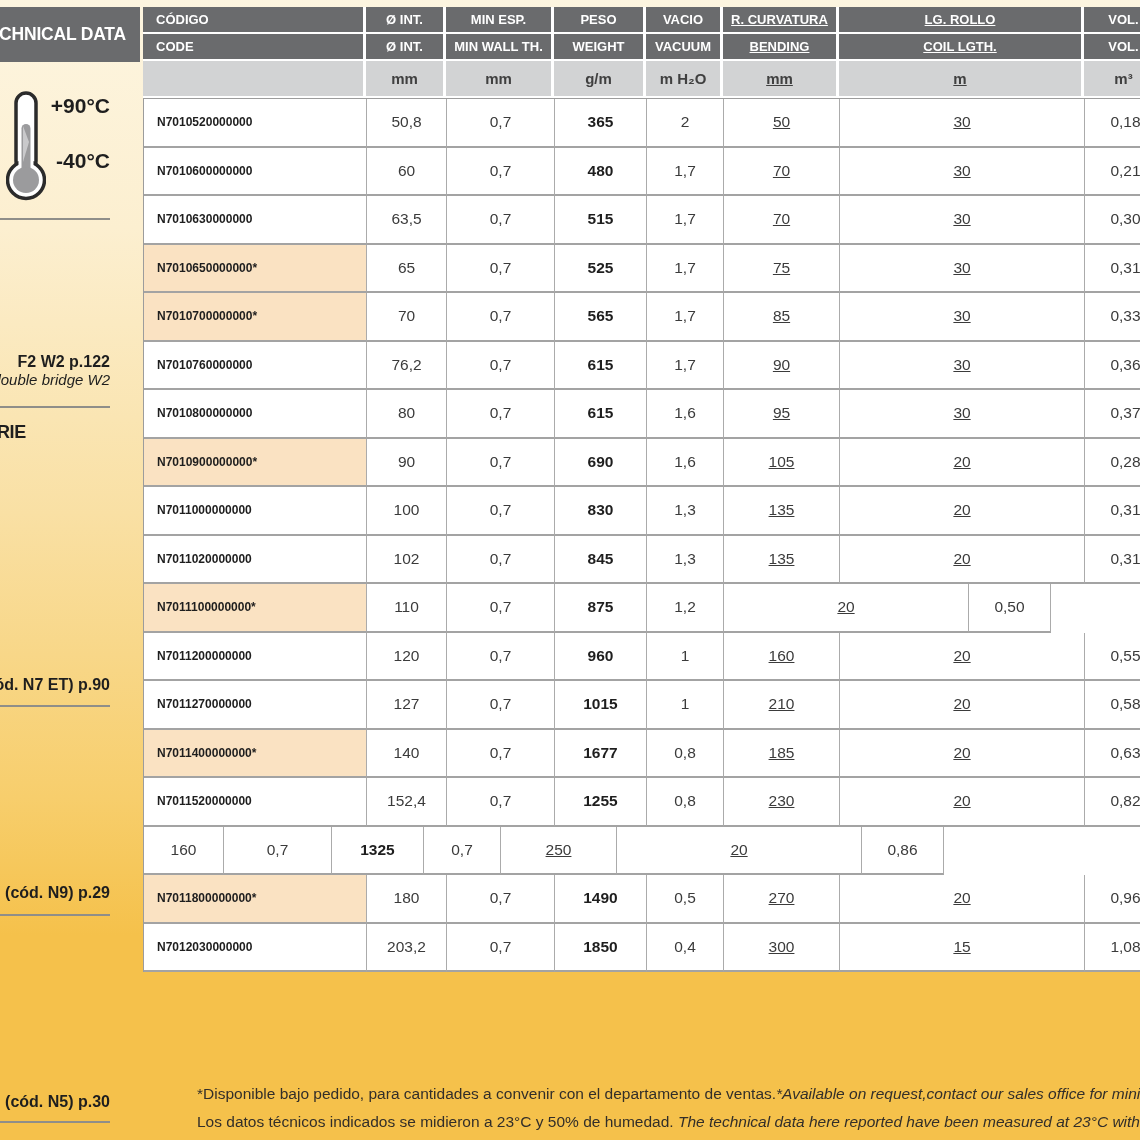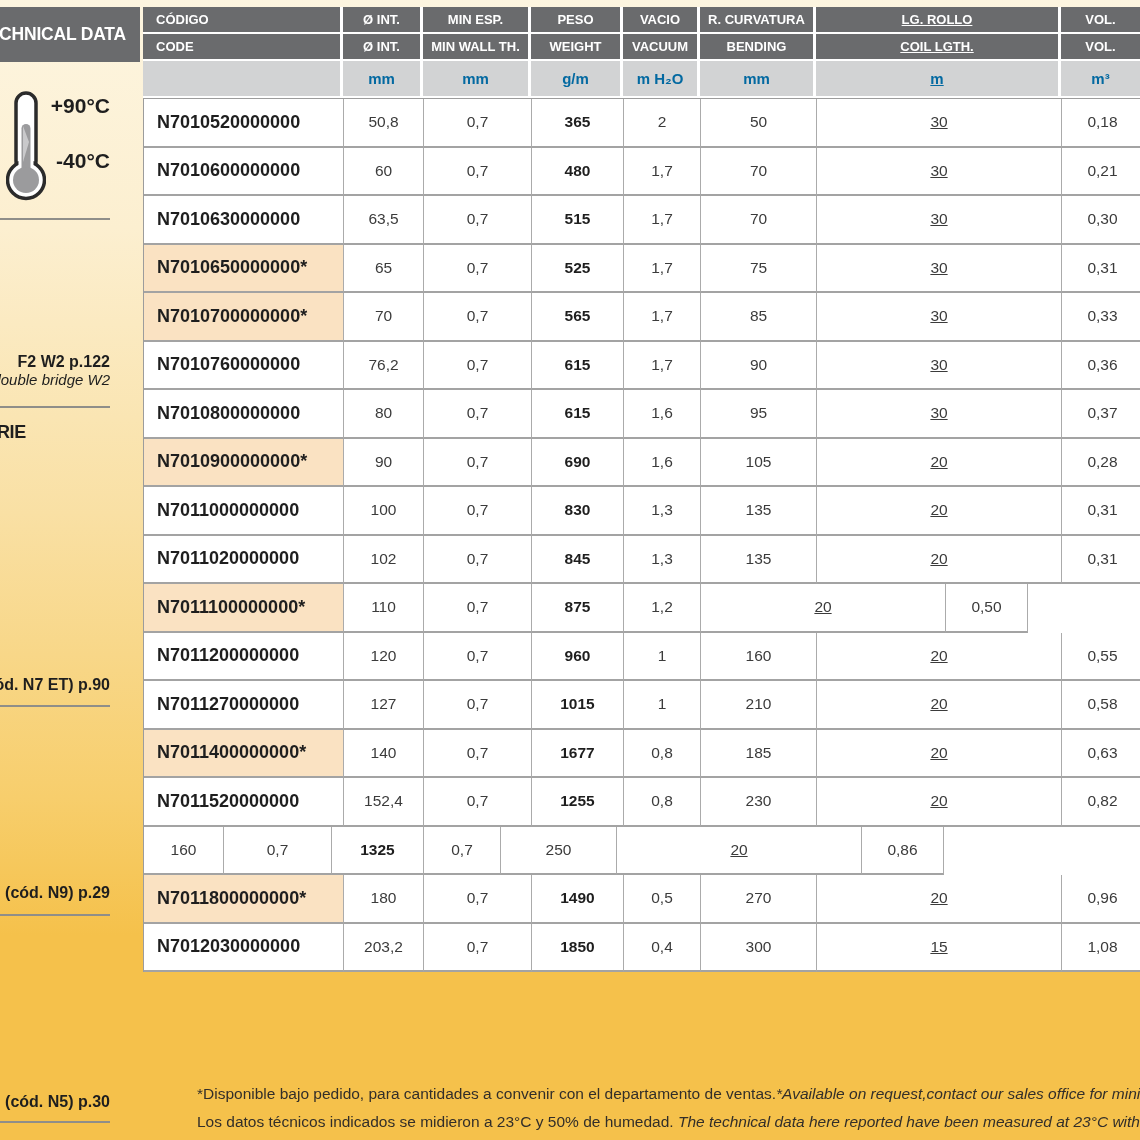--- a/index.html
+++ b/index.html
@@ -27,33 +27,33 @@
             white-space: nowrap; font-weight: bold; font-size: 16px; }
   .refital { font-weight: normal; font-style: italic; font-size: 15px; }
   .serie { position: absolute; left: -120px; width: 146px; text-align: right;
            font-weight: bold; font-size: 18px; white-space: nowrap; letter-spacing: -0.3px; }
   
   #table { position: absolute; left: 143px; top: 7px; width: 1017px; }
   .hrow { display: flex; height: 27px; }
   .urow { display: flex; height: 37px; }
   .cell { flex: none; display: flex; align-items: center; justify-content: center;
           overflow: hidden; white-space: nowrap; }
-  .c0 { width: 200px; } .c1 { width: 80px; } .c2 { width: 108px; }
-  .c3 { width: 92px; }  .c4 { width: 77px; } .c5 { width: 116px; }
+  .c0 { width: 223px; } .c1 { width: 80px; } .c2 { width: 108px; }
+  .c3 { width: 92px; }  .c4 { width: 77px; } .c5 { width: 116px; text-decoration: underline; }
   .c6 { width: 245px; text-decoration: underline; } .c7 { width: 82px; }
   .h  { background: #6A6B6D; color: #fff; font-weight: bold; font-size: 13px;
         height: 27px; border-right: 3px solid #fff; border-bottom: 2px solid #fff; }
-  .u  { background: #D2D3D4; color: #0369a1; font-weight: bold; font-size: 15px;
+  .u  { background: #D2D3D4; color: #404040; font-weight: bold; font-size: 15px;
         height: 37px; border-right: 3px solid #fff; border-bottom: 2px solid #fff; }
   .left { justify-content: flex-start; padding-left: 13px; }
   #tbody { border-left: 1px solid #9C9C9C; border-top: 1px solid #9C9C9C; }
   .trow { display: flex; height: 48.5px; background: #fff; }
   .d { border-right: 1px solid #ABABAB; border-bottom: 2px solid #A3A3A3;
        font-size: 15.5px; color: #3B3B3B; height: 48.5px; }
-  .code { font-weight: bold; font-size: 18px; color: #1E1E1E;
+  .code { font-weight: bold; font-size: 12px; color: #1E1E1E;
           justify-content: flex-start; padding-left: 13px; }
   .wt { font-weight: bold; color: #1E1E1E; }
   .hl { background: #FAE2C2; }
   
   #footnote { position: absolute; left: 197px; top: 1080px; width: 1400px;
               font-size: 15.5px; line-height: 27.5px; color: #322E29; }
   #footnote .line { white-space: nowrap; }
   #footnote .it { font-style: italic; }
 </style>
 </head>

